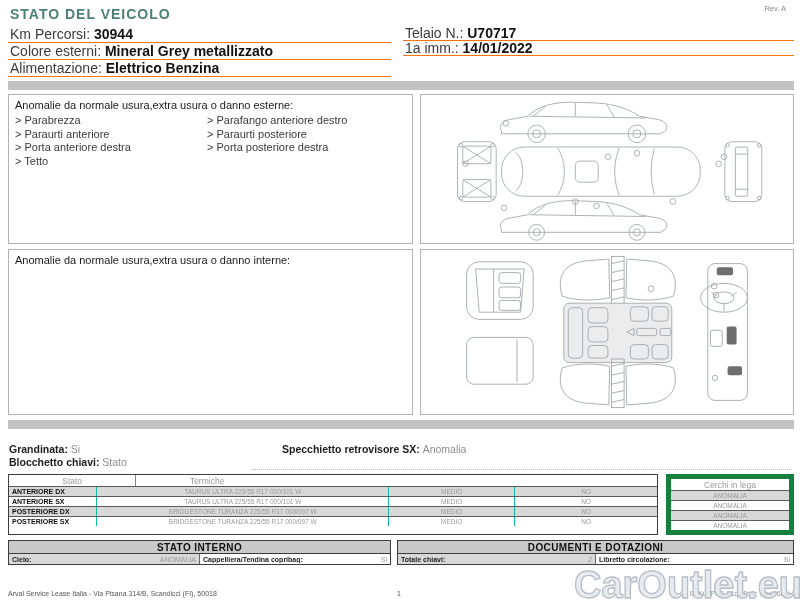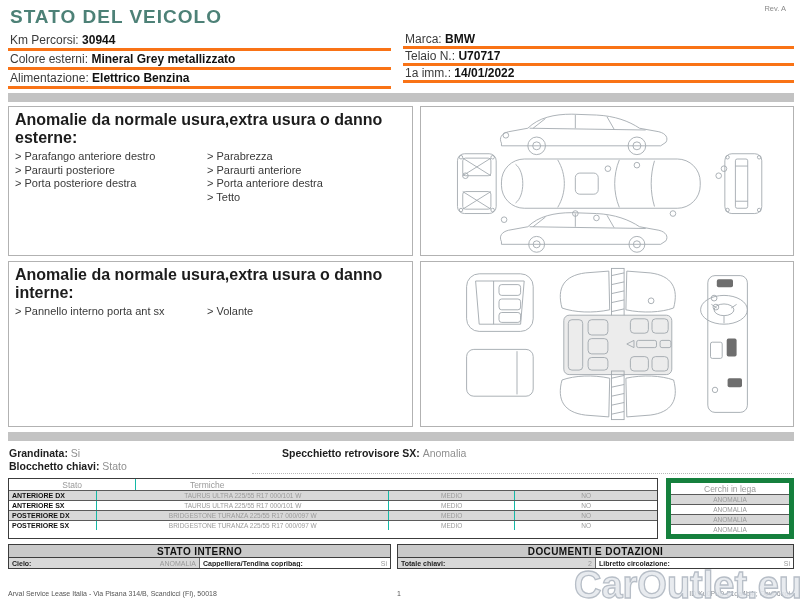--- a/index.html
+++ b/index.html
@@ -1,41 +1,41 @@
 <!DOCTYPE html>
 <html><head>
 <meta charset="utf-8">
 <style>
   *{box-sizing:border-box;margin:0;padding:0}
   body{width:800px;height:600px;overflow:hidden;background:#fff;
        font-family:"Liberation Sans",sans-serif;position:relative;color:#222}
   .page{position:absolute;inset:0;padding:4px 6px 0 8px}
   .rev{position:absolute;top:4px;right:14px;font-size:7.5px;color:#8a8a8a}
-  .title{font-size:19px;font-weight:bold;color:#4d8177;letter-spacing:1px;margin:2px 0 4px 2px}
+  .title{font-size:14px;font-weight:bold;color:#4d8177;letter-spacing:1px;margin:2px 0 4px 2px}
   .header-grid{display:flex;gap:12px}
   .kv-col{width:383px}
   .kv-col.right{flex:1}
-  .kv-line{border-bottom:3px solid #f97316;font-size:12px;line-height:13px;
+  .kv-line{border-bottom:1px solid #f97316;font-size:14px;line-height:13px;
            padding:1px 0 0 2px;color:#3b3b3b}
   .kv-col:not(.right) .kv-line{line-height:15px}
   .kv-value{font-weight:bold;color:#121212}
   .band{height:9px;background:#c3c3c3;margin:4px 0}
   .panel-row{display:flex;gap:7px;margin-bottom:5px}
   .r1{height:150px}.r2{height:166px}
   .panel{border:1px solid #b2b2b2;height:100%}
   .text-panel{width:405px;padding:4px 6px}
   .diagram-panel{flex:1;position:relative;padding:1px}
   .diagram-panel svg{width:100%;height:100%;display:block}
-  .panel-heading{font-size:16px;font-weight:bold;color:#1c1c1c;margin-bottom:3px}
+  .panel-heading{font-size:11px;font-weight:normal;color:#1c1c1c;margin-bottom:3px}
   .item-cols{display:flex}
   .item-cols ul{list-style:none;font-size:11px;color:#3a3a3a}
   .item-cols ul:first-child{width:192px}
   .item-cols li{line-height:13.5px}
   .item-cols li::before{content:"> "}
-  .summary{position:relative;font-size:10.5px;margin:6px 0 0 1px}
+  .summary{position:relative;font-size:10.5px;margin:14px 0 0 1px}
   .summary::after{content:"";position:absolute;left:243px;right:2px;bottom:-1px;
                   border-top:1px dotted #b9b9b9}
   .sum-row{display:flex;line-height:13px}
   .sum-item.s00{width:273px}.sum-item.s01{width:162px}.sum-item.s02{width:167px}
   .sum-label{font-weight:bold;color:#1d1d1d}
   .sum-value{color:#8f8f8f}
   .tyres{display:flex;margin-top:5px}
   .tyre-table{flex:1;border:1px solid #3c3c3c}
   .cerchi-table{width:128px;border:5px solid #15803d;margin-left:8px}
   .t-row{display:flex;height:10px;border-top:1px solid #5a5a5a}
@@ -85,42 +85,41 @@
   <div class="rev">Rev. A</div>
   <div class="title">STATO DEL VEICOLO</div>
 
   <div class="header-grid">
     <div class="kv-col" id="hdr-left">
         <div class="kv-line"><span class="kv-label">Km Percorsi:</span> <span class="kv-value">30944</span></div>
         <div class="kv-line"><span class="kv-label">Colore esterni:</span> <span class="kv-value">Mineral Grey metallizzato</span></div>
         <div class="kv-line"><span class="kv-label">Alimentazione:</span> <span class="kv-value">Elettrico Benzina</span></div>
       </div>
     <div class="kv-col right" id="hdr-right">
-        <div class="kv-line"><span class="kv-label">Marca:</span> <span class="kv-value">BMW</span></div>
         <div class="kv-line"><span class="kv-label">Telaio N.:</span> <span class="kv-value">U70717</span></div>
         <div class="kv-line"><span class="kv-label">1a imm.:</span> <span class="kv-value">14/01/2022</span></div>
       </div>
   </div>
 
   <div class="band"></div>
 
   <div class="panel-row r1">
     <div class="panel text-panel">
       <div class="panel-heading">Anomalie da normale usura,extra usura o danno esterne:</div>
       <div class="item-cols">
-        <ul id="ext-col2">
-            <li>Parafango anteriore destro</li>
-            <li>Paraurti posteriore</li>
-            <li>Porta posteriore destra</li>
-          </ul>
         <ul id="ext-col1">
             <li>Parabrezza</li>
             <li>Paraurti anteriore</li>
             <li>Porta anteriore destra</li>
             <li>Tetto</li>
+          </ul>
+        <ul id="ext-col2">
+            <li>Parafango anteriore destro</li>
+            <li>Paraurti posteriore</li>
+            <li>Porta posteriore destra</li>
           </ul>
       </div>
     </div>
     <div class="panel diagram-panel">
       <svg id="ext-svg" viewBox="0 0 368 166" preserveAspectRatio="xMidYMid meet">
         <g>
           <rect x="14" y="52" width="44" height="68" rx="8"></rect>
           <rect x="20" y="57" width="32" height="20" rx="3"></rect>
           <path d="M20,57 L52,77 M52,57 L20,77"></path>
           <rect x="20" y="95" width="32" height="20" rx="3"></rect>
@@ -173,28 +172,20 @@
           <circle cx="172" cy="125" r="3.2" fill="#23238c" stroke="none"></circle>
           <circle cx="259" cy="120" r="3.2" fill="#23238c" stroke="none"></circle>
           <circle cx="67" cy="127" r="3.2" fill="#23238c" stroke="none"></circle>
         </svg>
     </div>
   </div>
 
   <div class="panel-row r2">
     <div class="panel text-panel">
       <div class="panel-heading">Anomalie da normale usura,extra usura o danno interne:</div>
-      <div class="item-cols">
-        <ul id="int-col1">
-            <li>Pannello interno porta ant sx</li>
-          </ul>
-        <ul id="int-col2">
-            <li>Volante</li>
-          </ul>
-      </div>
     </div>
     <div class="panel diagram-panel">
       <svg id="int-svg" viewBox="0 0 368 180" preserveAspectRatio="xMidYMid meet">
         <g>
           <rect x="28" y="12" width="74" height="64" rx="14"></rect>
           <path d="M38,20 L92,20 L88,68 L42,68 Z M58,20 L58,68"></path>
           <rect x="64" y="24" width="24" height="12" rx="3"></rect>
           <rect x="64" y="40" width="24" height="12" rx="3"></rect>
           <rect x="64" y="55" width="24" height="11" rx="3"></rect>
         </g>

